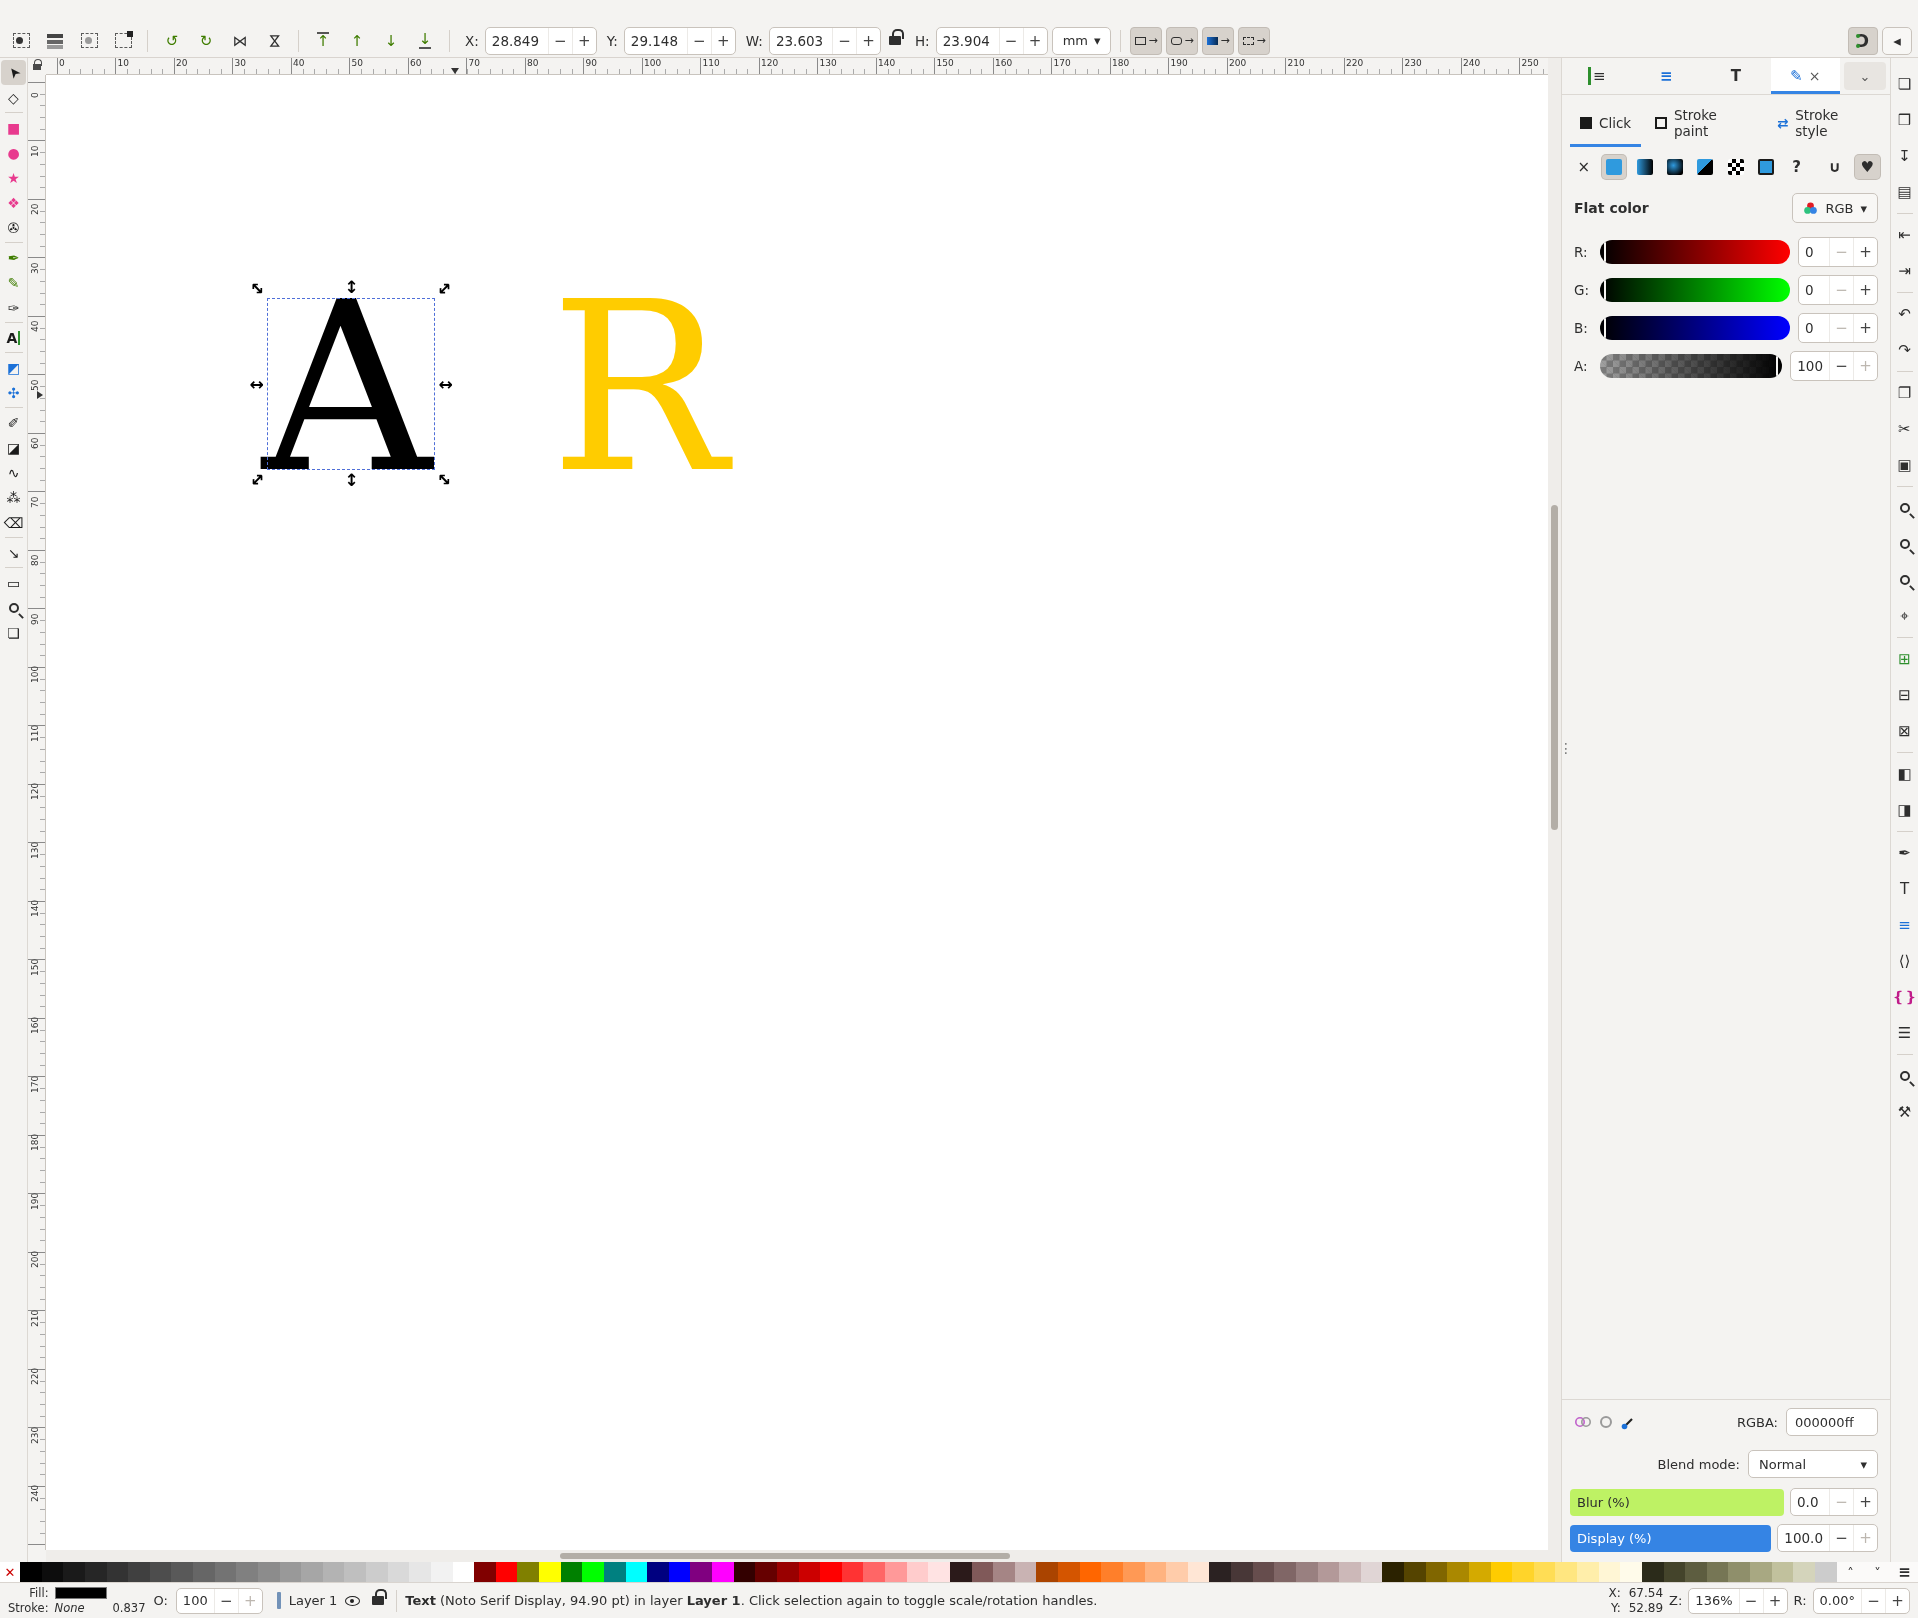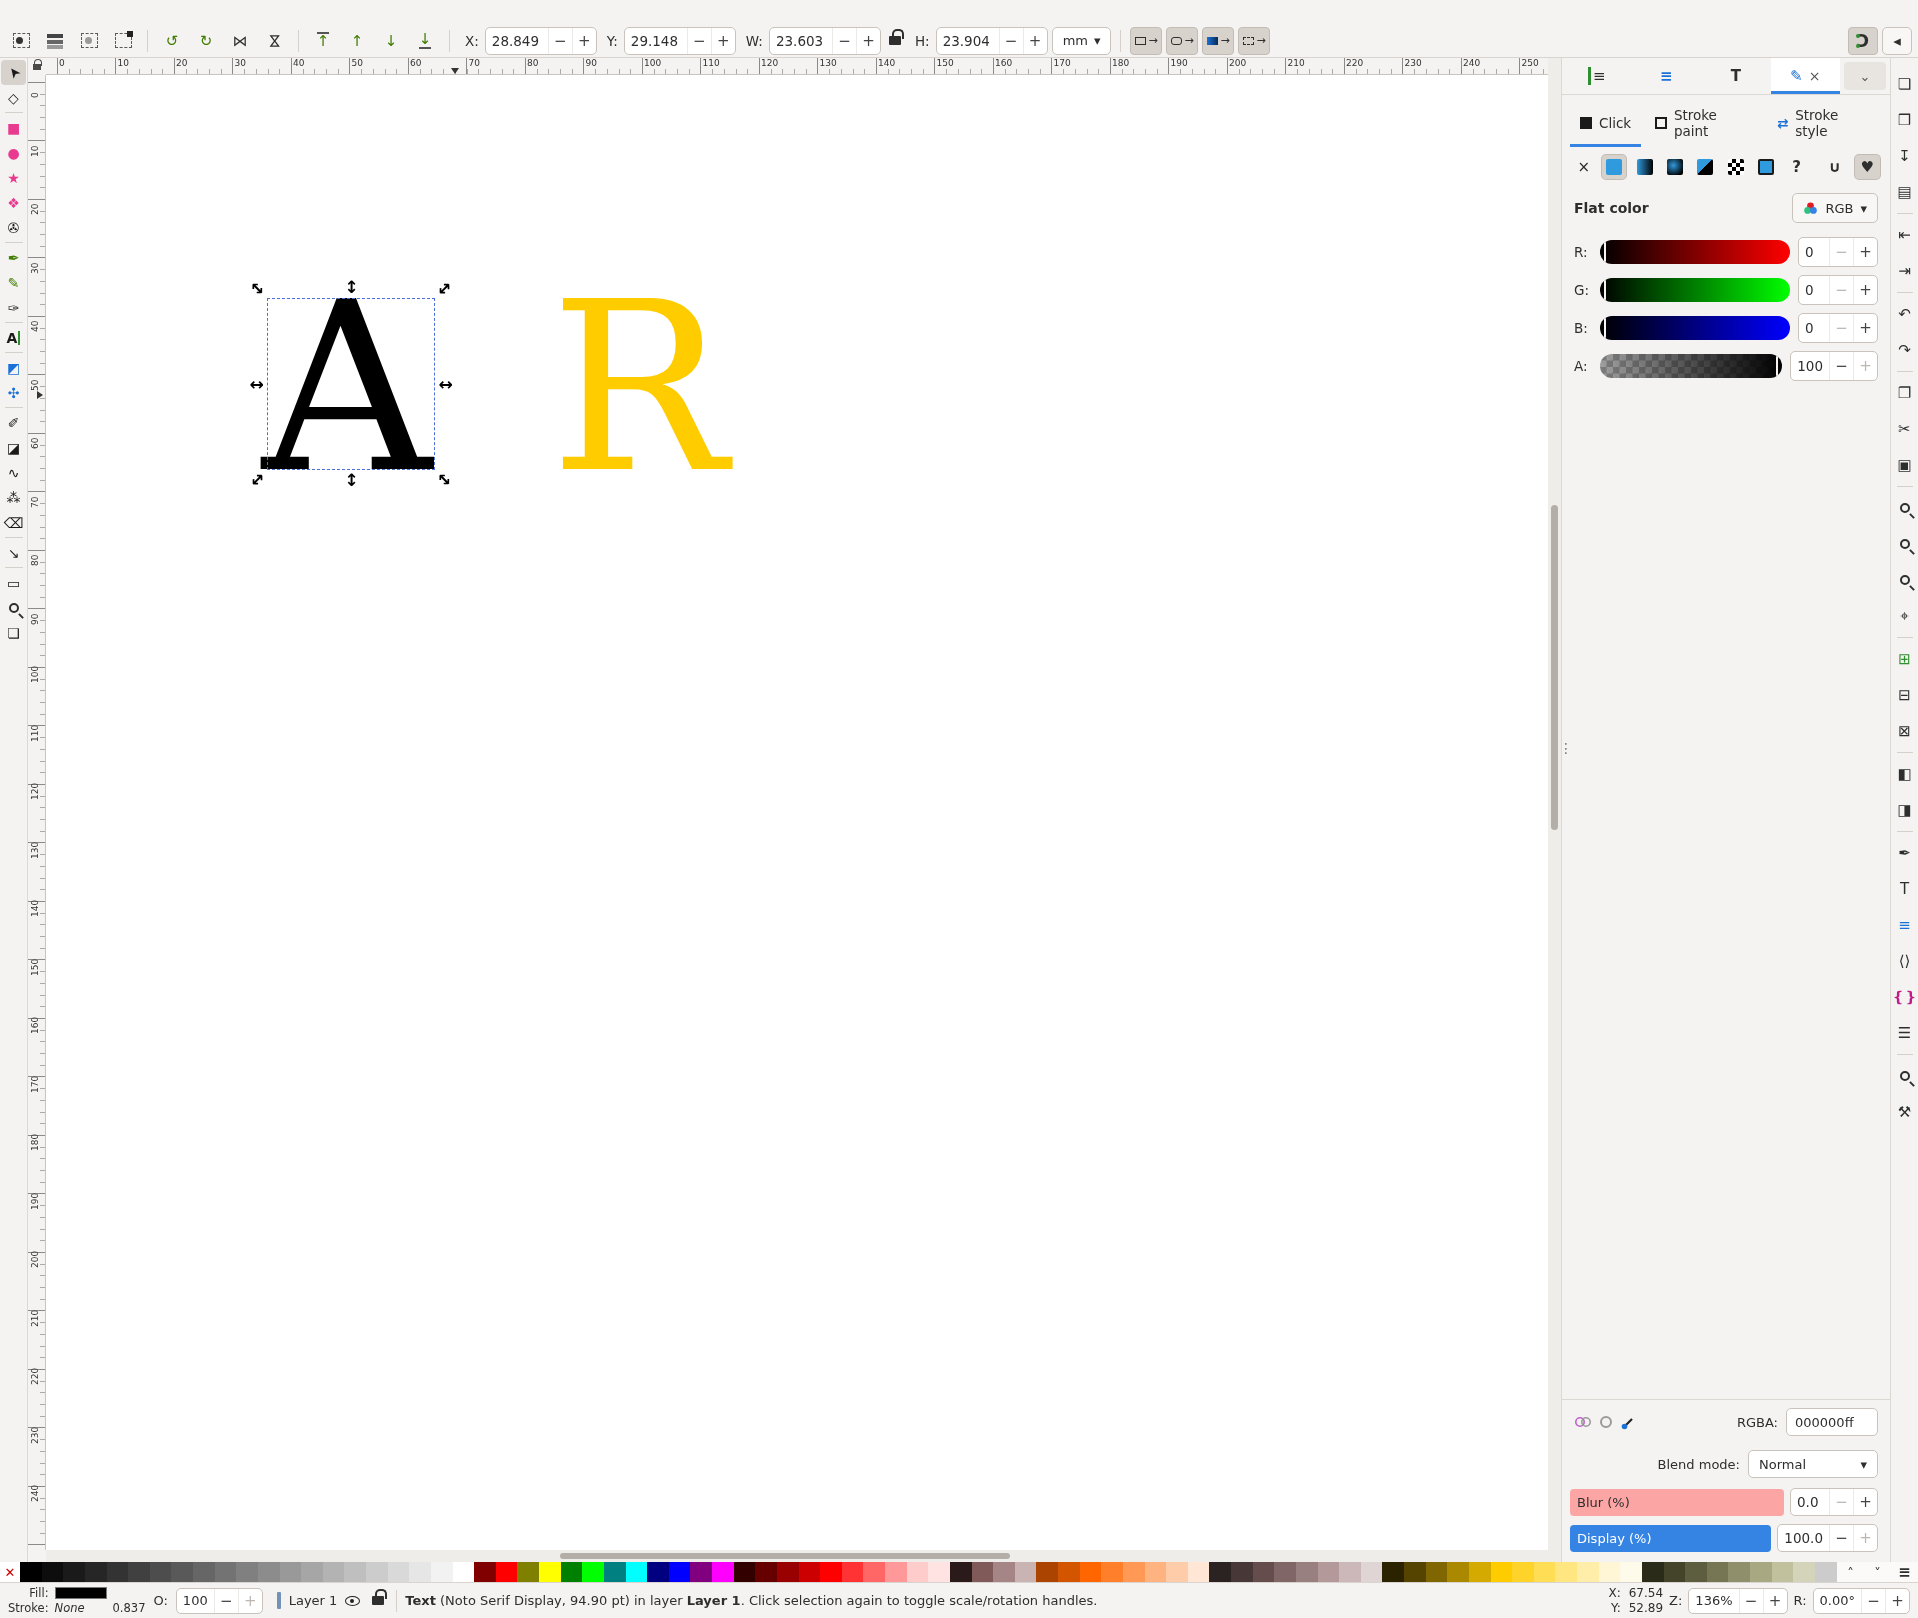--- a/index.html
+++ b/index.html
@@ -145,21 +145,21 @@
   .chan .spin { height:30px; } .chan .spin .spin-val { min-width:30px; }
   .dock-spacer { flex:1; }
   .rgba-row { display:flex; align-items:center; gap:8px; padding:8px 12px; border-top:1px solid #dcd8d3; }
   .mini-ico { display:flex; align-items:center; }
   .gamut { width:12px; height:12px; border:2px solid #9a9a9a; border-radius:50%; }
   .rgba-spacer { flex:1; }
   .input { background:#fff; border:1px solid #c9c3bc; border-radius:5px; height:28px; display:inline-flex; align-items:center; padding:0 8px; min-width:92px; }
   .blend-row { display:flex; align-items:center; justify-content:flex-end; gap:8px; padding:6px 12px; }
   .blur-row,.op-row { display:flex; align-items:center; gap:6px; padding:4px 12px 4px 8px; }
   .track { flex:1; height:27px; border-radius:4px; display:flex; align-items:center; padding-left:7px; font-size:13px; }
-  .track.blur { background:#fca5a5; color:#2e2e2e; }
+  .track.blur { background:#bef264; color:#2e2e2e; }
   .track.op { background:#3584e4; color:#fff; }
   .blur-row .spin,.op-row .spin { height:28px; } .blur-row .spin-val,.op-row .spin-val { min-width:38px; }
 
   
   .command-bar { position:absolute; left:1890px; top:58px; width:28px; height:1504px; background:#f4f3f1; border-left:1px solid #dcd8d3; display:flex; flex-direction:column; align-items:center; padding-top:8px; }
   .cmd-btn { width:24px; height:36px; display:flex; align-items:center; justify-content:center; font-size:15px; color:#2e2e2e; }
   .csep { width:16px; height:1px; background:#d5d0ca; margin:3px 0; }
   .mag { display:inline-block; width:10px; height:10px; border:2px solid #2e2e2e; border-radius:50%; position:relative; }
   .mag::after { content:''; position:absolute; width:2px; height:6px; background:#2e2e2e; left:9px; top:8px; transform:rotate(-45deg); }
 

